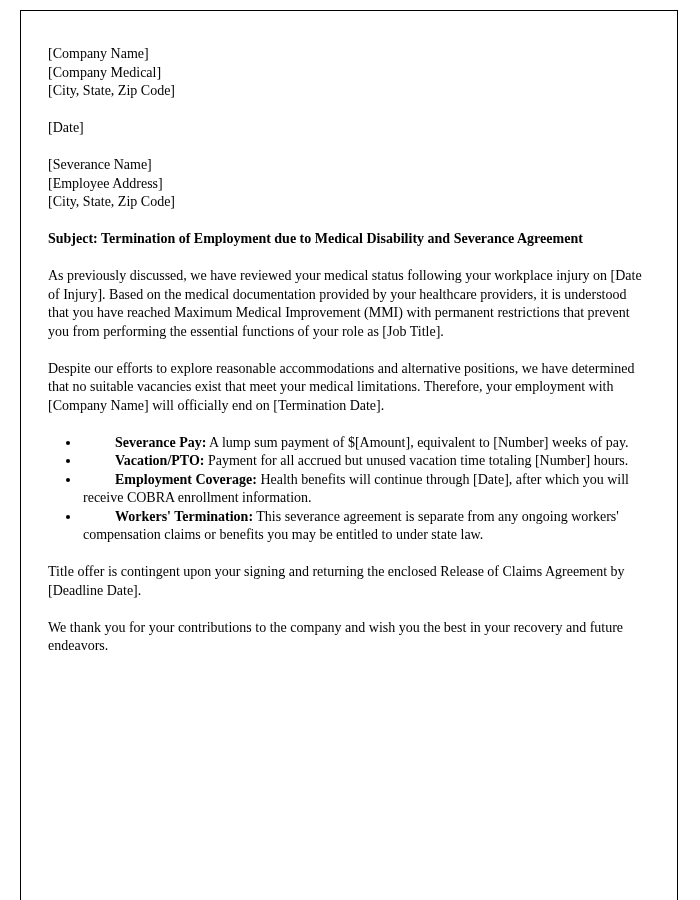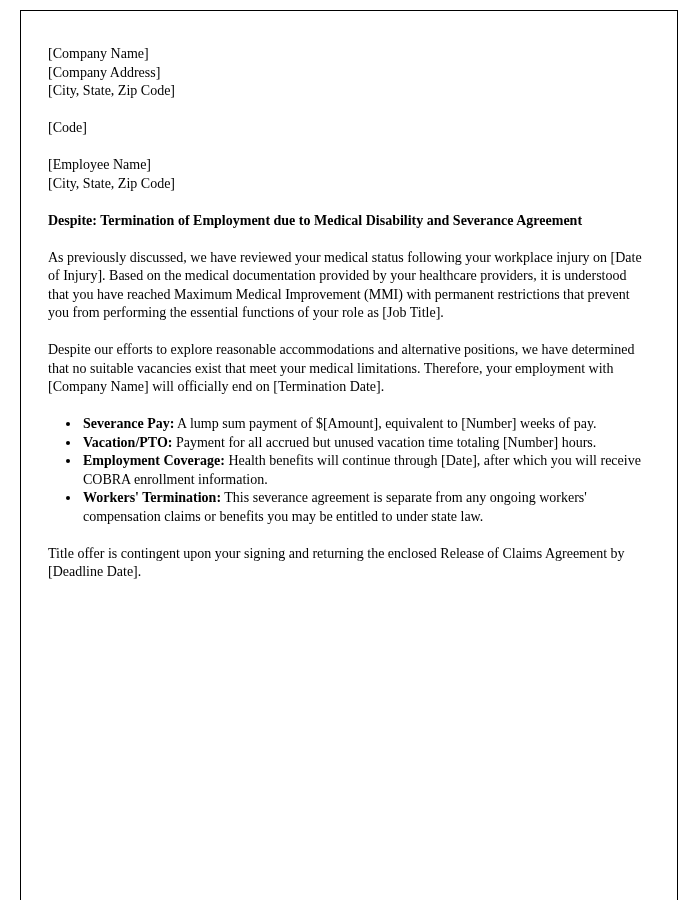--- a/index.html
+++ b/index.html
@@ -46,55 +46,58 @@
     margin: 0 0 18.5px 0;
     padding-left: 33px;
     list-style-type: disc;
   }
   ul.severance-list li {
     margin: 0;
     padding-left: 2px;
   }
   .bullet-label {
     font-weight: bold;
+    margin-left: 32px;
   }
 </style>
 </head>
 <body>
 
 <div class="page-border">
   <div class="letter-content">
 
     <div class="block">
       <span class="line">[Company Name]</span>
-      <span class="line">[Company Address]</span>
+      <span class="line">[Company Medical]</span>
       <span class="line">[City, State, Zip Code]</span>
     </div>
 
     <div class="block">
-      <span class="line">[Code]</span>
+      <span class="line">[Date]</span>
     </div>
 
     <div class="block">
-      <span class="line">[Employee Name]</span>
+      <span class="line">[Severance Name]</span>
+      <span class="line">[Employee Address]</span>
       <span class="line">[City, State, Zip Code]</span>
     </div>
 
-    <p class="para subject">Despite: Termination of Employment due to Medical Disability and Severance Agreement</p>
+    <p class="para subject">Subject: Termination of Employment due to Medical Disability and Severance Agreement</p>
 
 
     <p class="para">As previously discussed, we have reviewed your medical status following your workplace injury on [Date of Injury]. Based on the medical documentation provided by your healthcare providers, it is understood that you have reached Maximum Medical Improvement (MMI) with permanent restrictions that prevent you from performing the essential functions of your role as [Job Title].</p>
 
     <p class="para">Despite our efforts to explore reasonable accommodations and alternative positions, we have determined that no suitable vacancies exist that meet your medical limitations. Therefore, your employment with [Company Name] will officially end on [Termination Date].</p>
 
 
     <ul class="severance-list">
       <li><span class="bullet-label">Severance Pay:</span> <span>A lump sum payment of $[Amount], equivalent to [Number] weeks of pay.</span></li>
       <li><span class="bullet-label">Vacation/PTO:</span> <span>Payment for all accrued but unused vacation time totaling [Number] hours.</span></li>
       <li><span class="bullet-label">Employment Coverage:</span> <span>Health benefits will continue through [Date], after which you will receive COBRA enrollment information.</span></li>
       <li><span class="bullet-label">Workers' Termination:</span> <span>This severance agreement is separate from any ongoing workers' compensation claims or benefits you may be entitled to under state law.</span></li>
     </ul>
 
     <p class="para">Title offer is contingent upon your signing and returning the enclosed Release of Claims Agreement by [Deadline Date].</p>
 
+    <p class="para">We thank you for your contributions to the company and wish you the best in your recovery and future endeavors.</p>
 
   </div>
 </div>
 
 </body></html>

